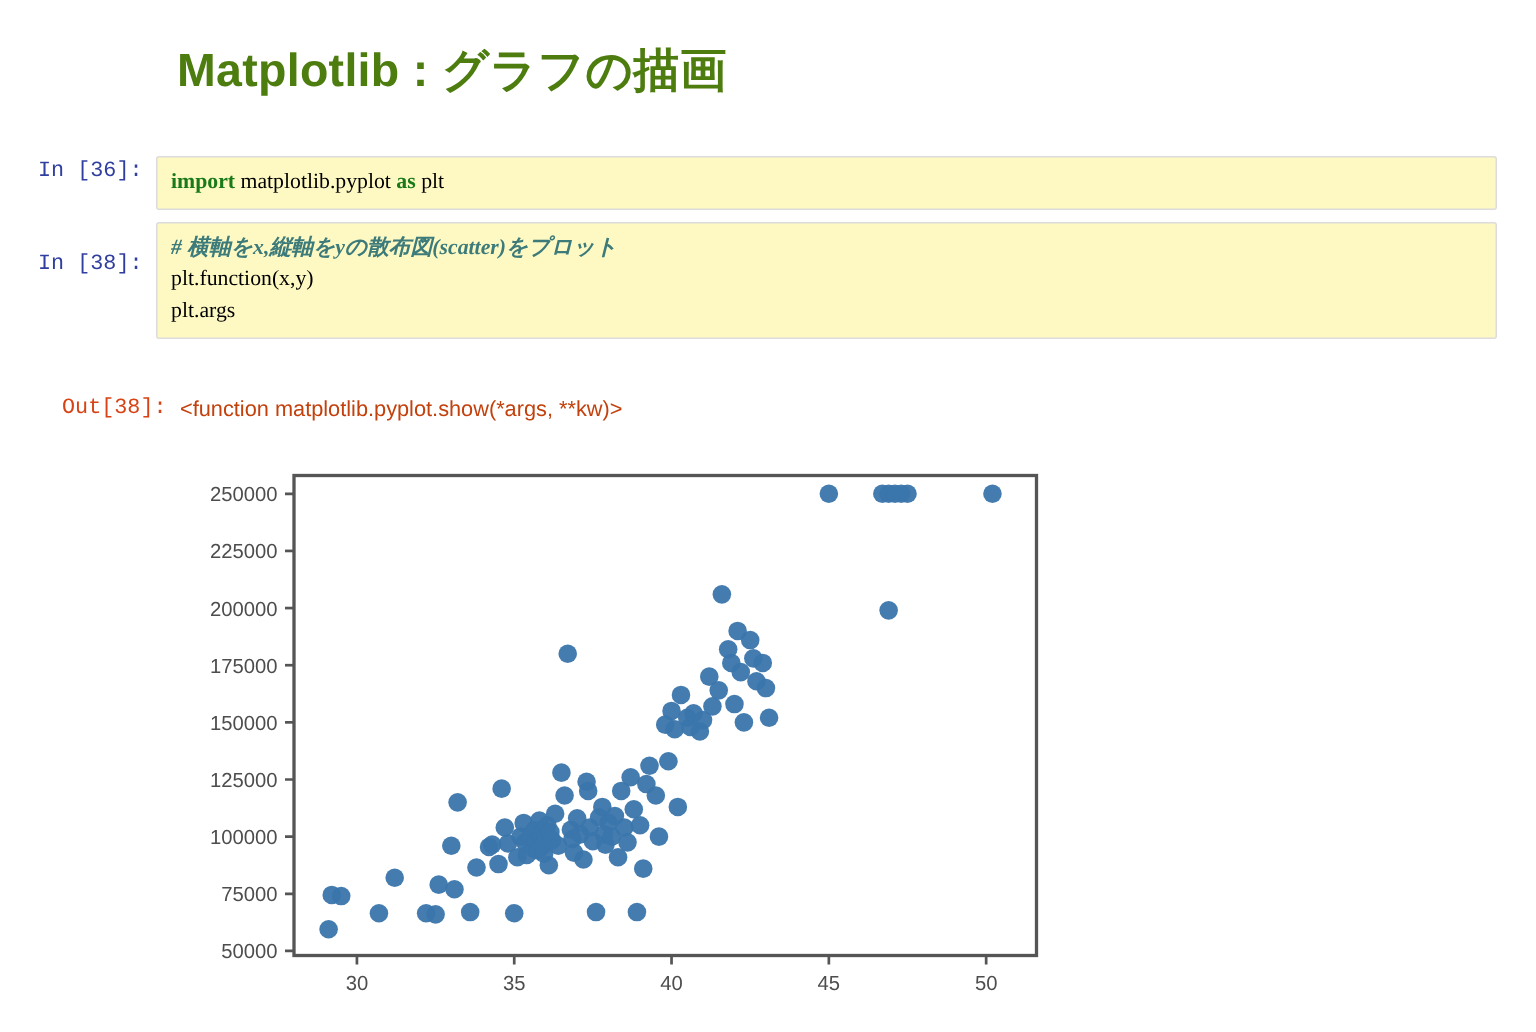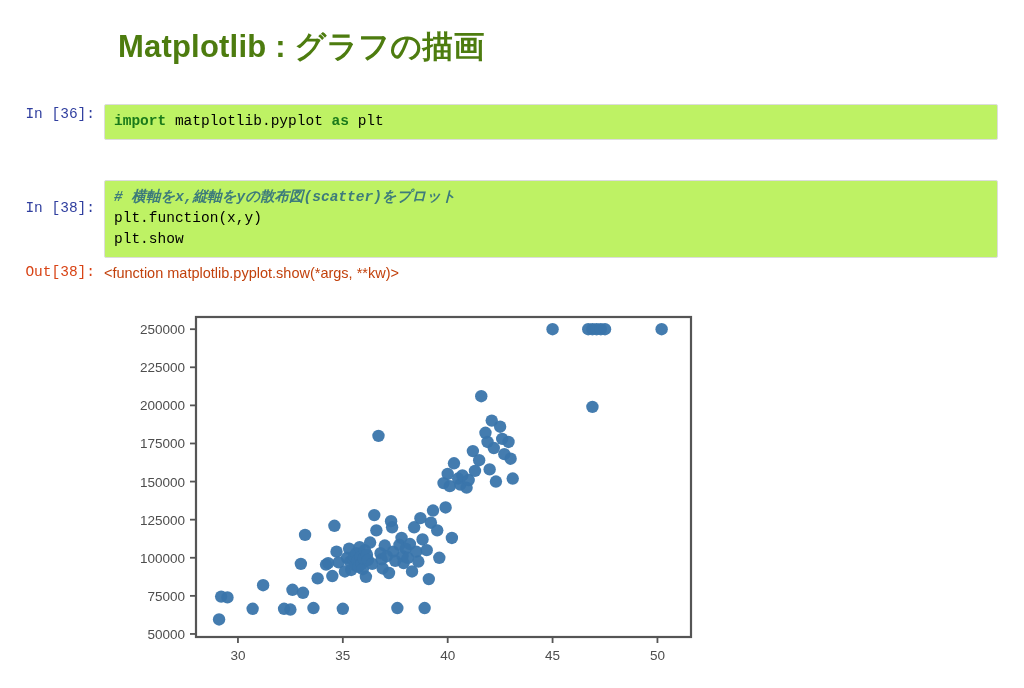--- a/index.html
+++ b/index.html
@@ -37,30 +37,30 @@
     width: 104px;
     text-align: right;
     padding-right: 9px;
     font-family: "Liberation Mono", monospace;
     font-size: 14.5px;
     line-height: 20px;
     white-space: nowrap;
     box-sizing: border-box;
   }
   .prompt.in  { color: #303f9f; }
-  .prompt.out { color: #d84315; }
+  .prompt.out { color: #d84315; margin-left: 16px; }
 
   .code-box {
     width: 894px;
-    background: #bef264;
+    background: #fef9c3;
     border: 1px solid #dcdcdc;
     border-radius: 2px;
     padding: 6px 9px 7px 9px;
     box-sizing: border-box;
-    font-family: Liberation Mono, monospace;
+    font-family: Liberation Serif, serif;
     font-size: 14.5px;
     line-height: 21px;
     color: #000000;
     white-space: pre;
   }
   .kw { color: #1a7a1a; font-weight: bold; }
   .cmt { color: #3d7b7b; font-style: italic; font-weight: bold; text-align: right; }
 
   .out-text {
     font-family: "Liberation Sans", sans-serif;
@@ -84,25 +84,25 @@
 </head>
 <body>
 
 <div id="page-title">Matplotlib : グラフの描画</div>
 
 <div class="cell" style="left:0px; top:104px;">
   <div class="prompt in">In [36]:</div>
   <div class="code-box"><span class="kw">import</span><span> matplotlib.pyplot </span><span class="kw">as</span><span> plt</span></div>
 </div>
 
-<div class="cell" style="left:0px; top:180px;">
+<div class="cell" style="left:0px; top:148px;">
   <div class="prompt in" style="padding-top:18px;">In [38]:</div>
   <div class="code-box"><span class="cmt"># 横軸をx,縦軸をyの散布図(scatter)をプロット</span>
 <span>plt.function(x,y)</span>
-<span>plt.show</span></div>
+<span>plt.args</span></div>
 </div>
 
 <div class="cell" style="left:0px; top:262px;">
   <div class="prompt out">Out[38]:</div>
   <div class="out-text">&lt;function matplotlib.pyplot.show(*args, **kw)&gt;</div>
 </div>
 
 <div id="figure">
   <svg id="plot-svg" width="620" height="370" viewBox="0 0 620 370">
     <g>

